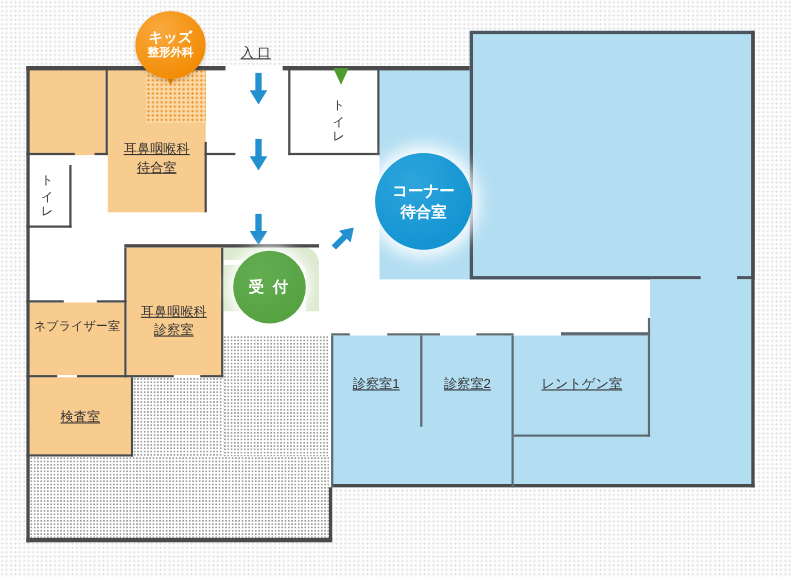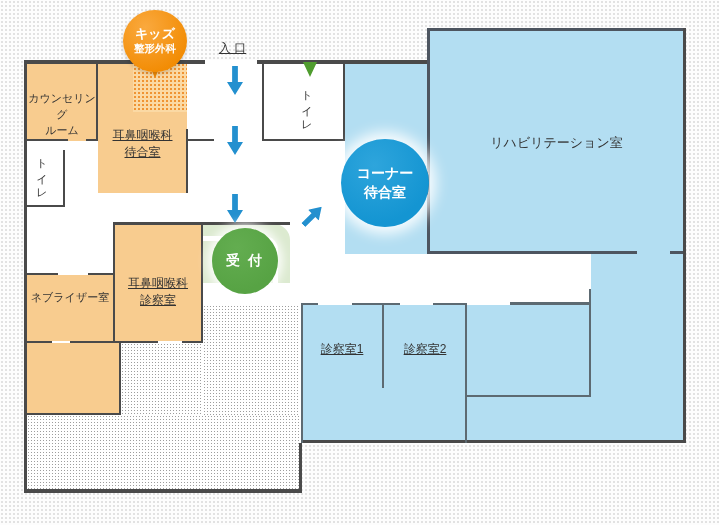--- a/index.html
+++ b/index.html
@@ -137,32 +137,31 @@
   <div class="abs wall-b" style="left:301px;top:303px;width:17px;height:2px"></div>
   <div class="abs wall-b" style="left:352px;top:303px;width:48px;height:2px"></div>
   <div class="abs wall-b" style="left:433px;top:303px;width:34px;height:2px"></div>
   <div class="abs wall-b" style="left:510px;top:302px;width:81px;height:3px"></div>
   <div class="abs wall-b" style="left:382px;top:305px;width:2px;height:83px"></div>
   <div class="abs wall-b" style="left:465px;top:305px;width:2px;height:138px"></div>
   <div class="abs wall-b" style="left:467px;top:395px;width:124px;height:2px"></div>
   <div class="abs wall-b" style="left:589px;top:289px;width:2px;height:108px"></div>
   <div class="abs wall-b" style="left:301px;top:305px;width:2px;height:138px"></div>
 
-  <div class="abs lbl" style="left:26px;top:91px;width:72px">カウンセリング
-ルーム</div>
   <div class="abs lbl vert" style="left:36px;top:151px">トイレ</div>
   <div class="abs lbl vert" style="left:301px;top:83px">トイレ</div>
   <div class="abs lbl lbl-md" style="left:98px;top:127px;width:89px">耳鼻咽喉科
 待合室</div>
   <div class="abs lbl lbl-md" style="left:115px;top:275px;width:86px">耳鼻咽喉科
 診察室</div>
   <div class="abs lbl" style="left:24px;top:290px;width:92px">ネブライザー室</div>
-  <div class="abs lbl lbl-lg" style="left:427px;top:134px;width:259px">リハビリテーション室</div>
+  <div class="abs lbl lbl-md" style="left:27px;top:371px;width:92px">検査室</div>
   <div class="abs lbl lbl-md" style="left:301px;top:341px;width:82px">診察室1</div>
   <div class="abs lbl lbl-md" style="left:384px;top:341px;width:82px">診察室2</div>
+  <div class="abs lbl lbl-md" style="left:467px;top:341px;width:124px">レントゲン室</div>
 
   <div class="abs lbl lbl-md" style="left:205px;top:40px;width:55px">入 口</div>
 
   <div class="abs arrow" style="left:227px;top:66px;width:16px;height:29px"></div>
   <div class="abs arrow" style="left:227px;top:126px;width:16px;height:29px"></div>
   <div class="abs arrow" style="left:227px;top:194px;width:16px;height:29px"></div>
   <div class="abs arrow" style="left:305px;top:203px;width:15px;height:26px;transform:rotate(225deg)"></div>
 
   <div class="abs circle ortho-circle" style="left:341px;top:139px;width:88px;height:88px">コーナー
 待合室</div>

